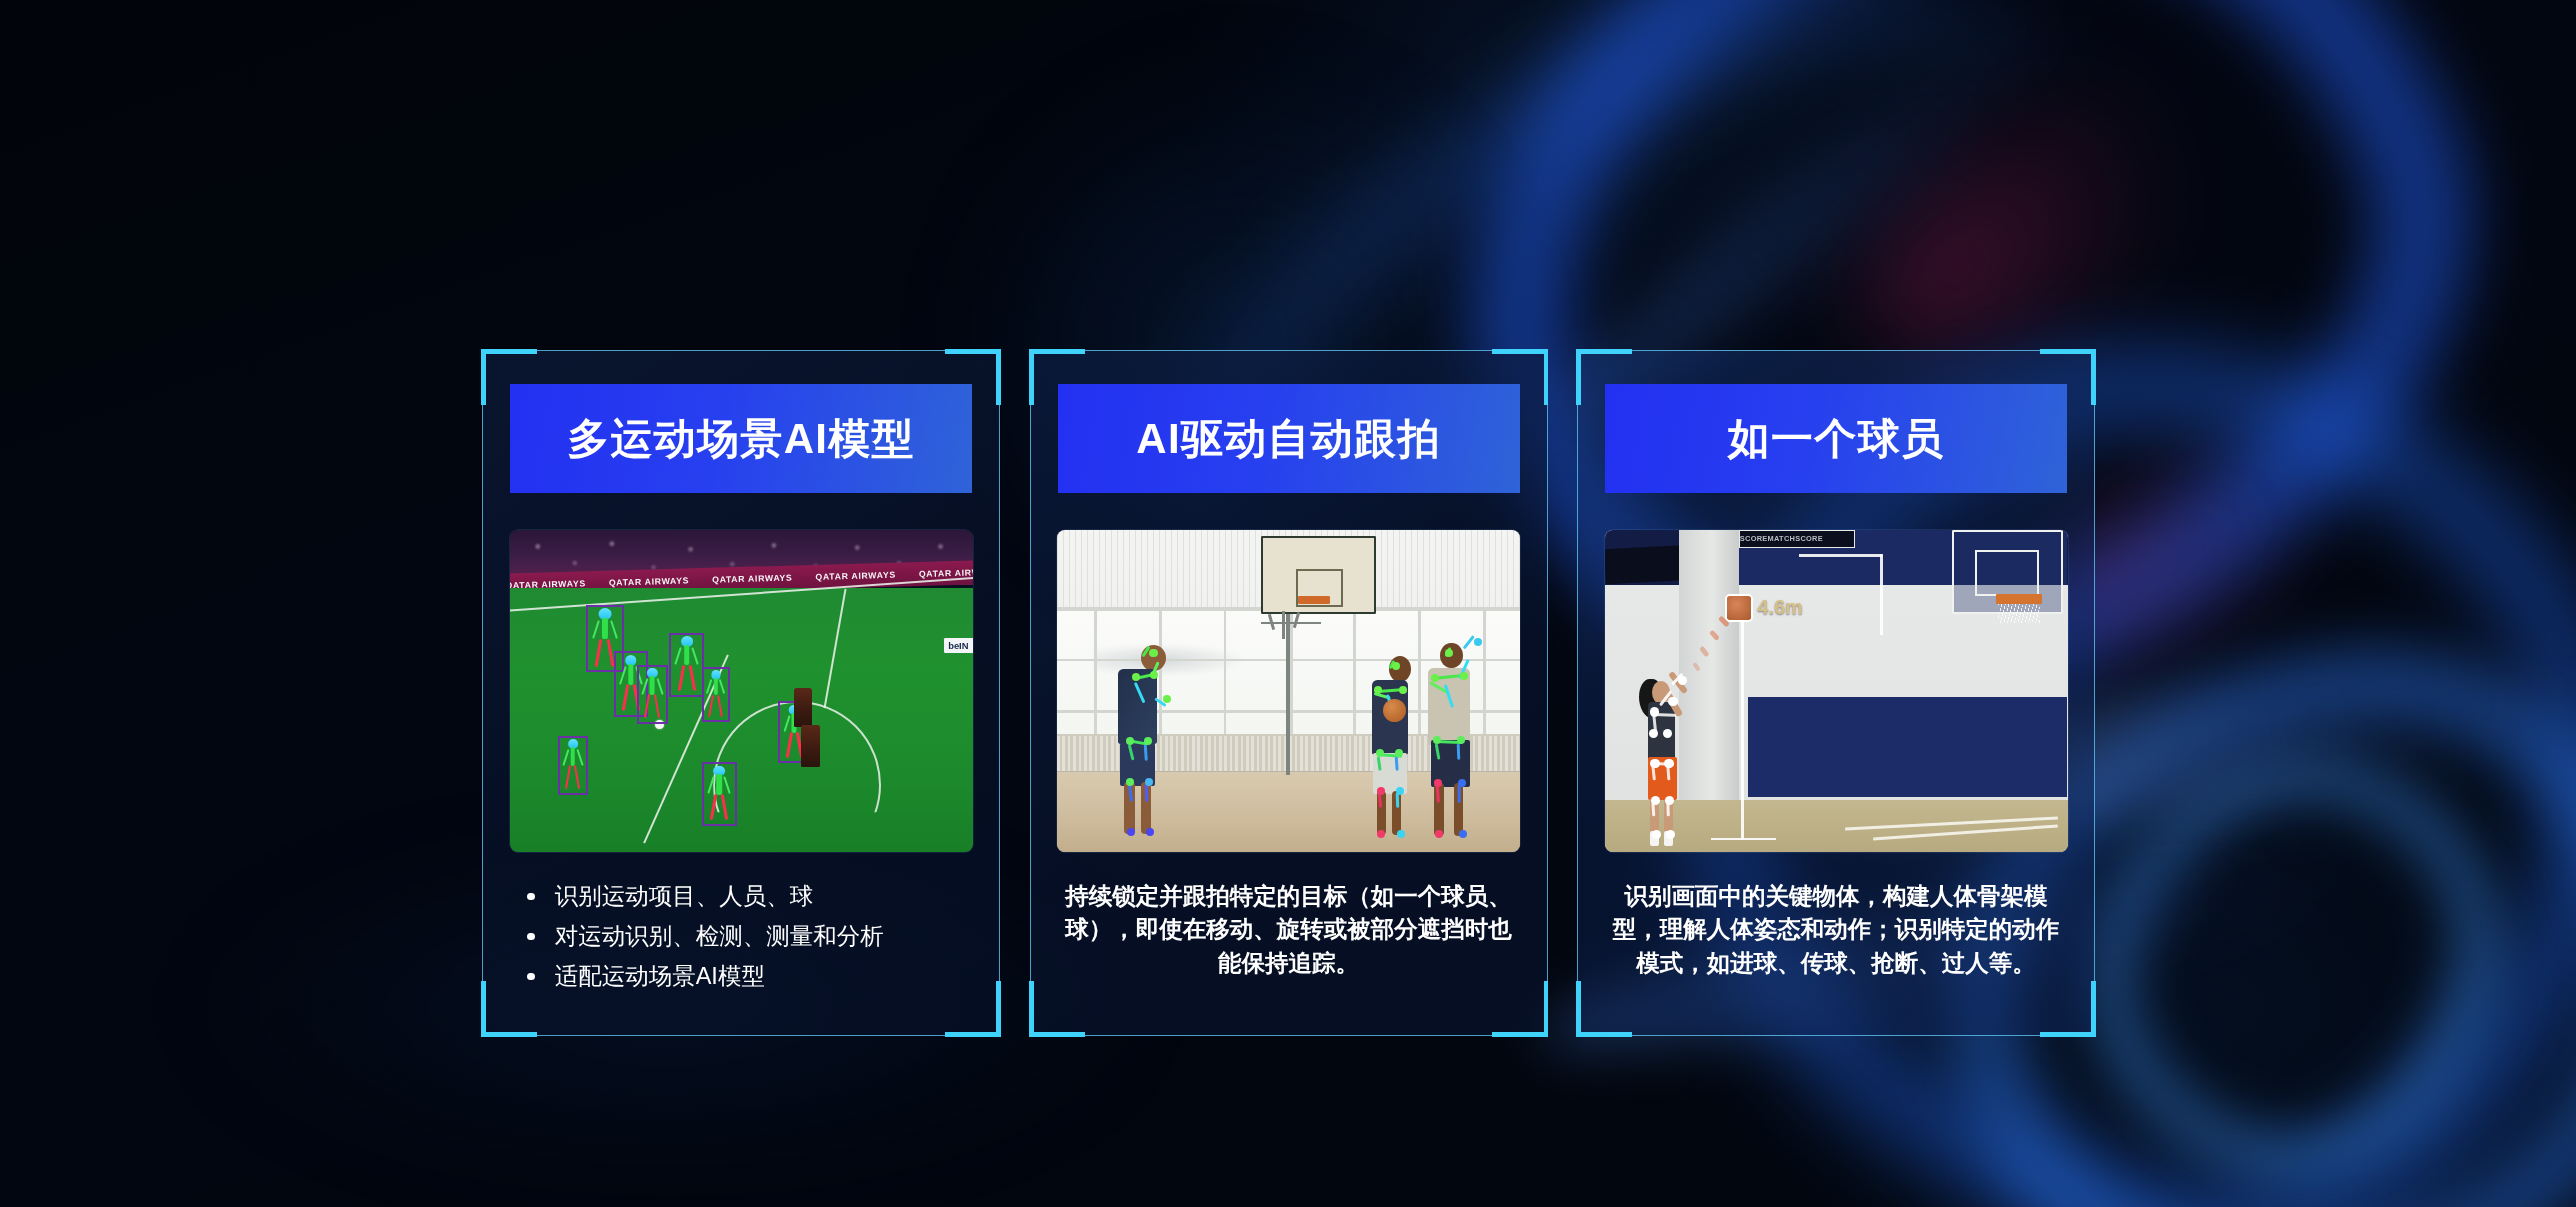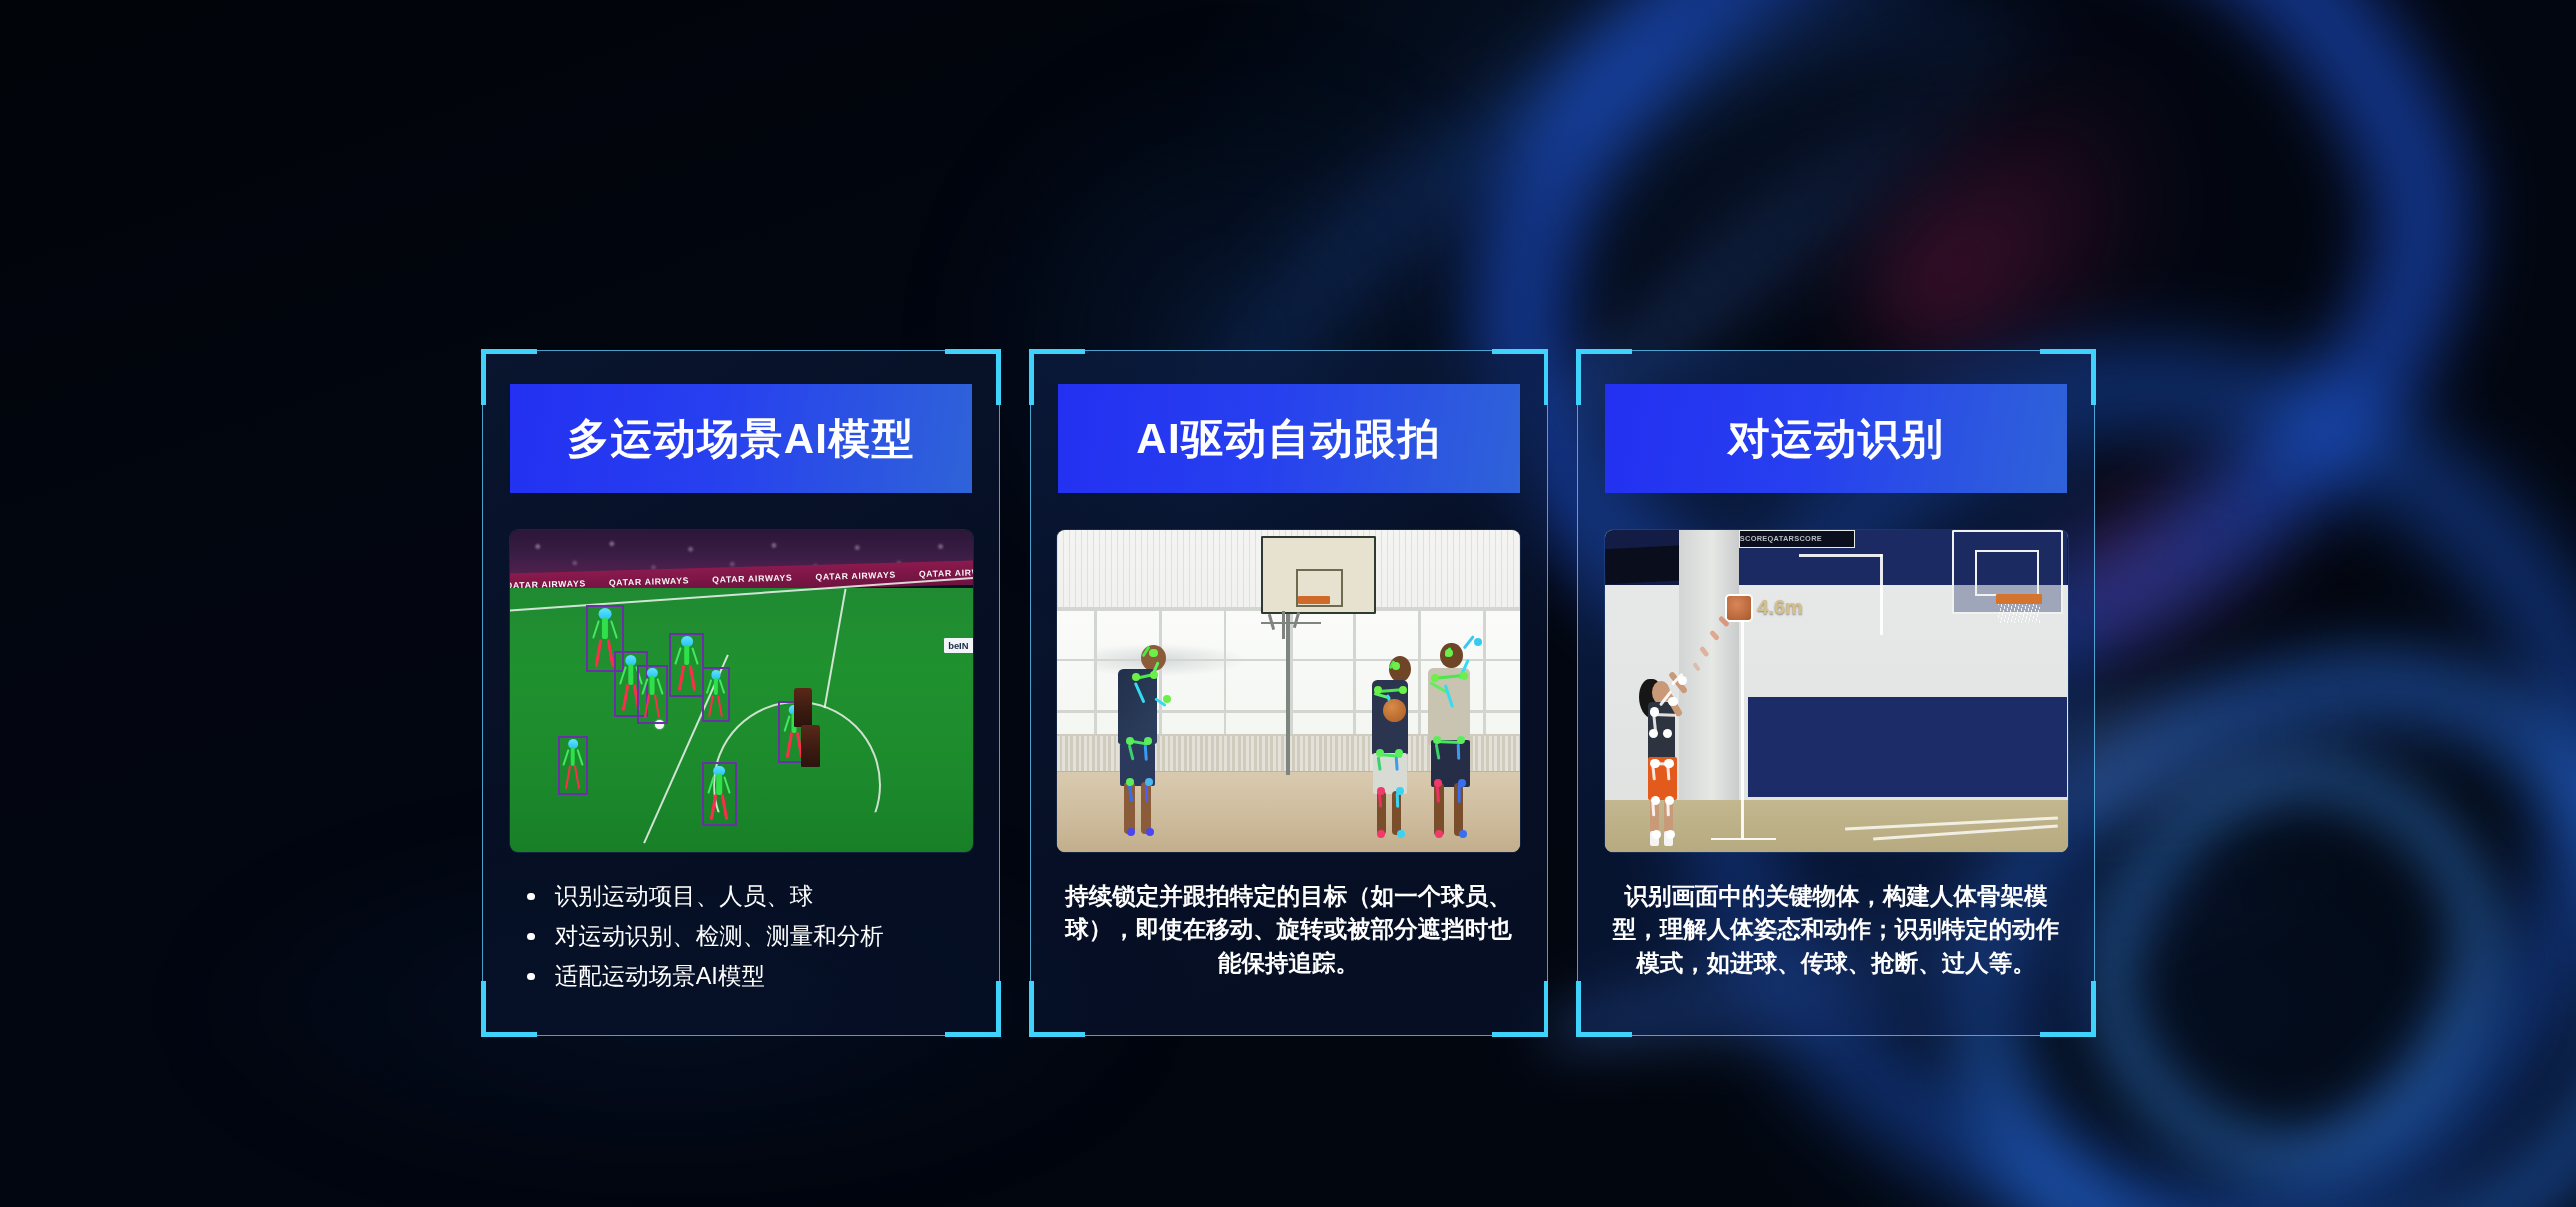--- a/index.html
+++ b/index.html
@@ -692,38 +692,38 @@
     </div>
 
     <div class="card card-3">
       <div class="card-bg"></div>
       <div class="card-frame"></div>
       <div class="corner tl"></div>
       <div class="corner tr"></div>
       <div class="corner bl"></div>
       <div class="corner br"></div>
 
-      <div class="card-title">对运动识别</div>
+      <div class="card-title">如一个球员</div>
 
       <div class="card-media">
         <div class="media-canvas">
           <div class="sh-wall"></div>
           <div class="sh-navytop"></div>
           <div class="sh-navyband"></div>
           <div class="sh-blackband"></div>
           <div class="sh-pad"></div>
           <div class="sh-column"></div>
           <div class="sh-floor">
             <div class="sh-floorline" style="left:52%;top:42%;width:46%;height:3.4px;transform:rotate(-3deg);"></div>
             <div class="sh-floorline" style="left:58%;top:60%;width:40%;height:3.4px;transform:rotate(-4deg);"></div>
           </div>
 
           <div class="sh-score">
             <span>SCORE</span>
-            <span>QATAR</span>
+            <span>MATCH</span>
             <span>SCORE</span>
           </div>
 
           <div class="sh-hoopboard">
             <div class="sh-hoopinner"></div>
           </div>
           <div class="sh-rim"></div>
           <div class="sh-net"></div>
 
           <div class="sh-measure" style="left:42%;top:7.5%;width:18%;height:2.7px;"></div>

